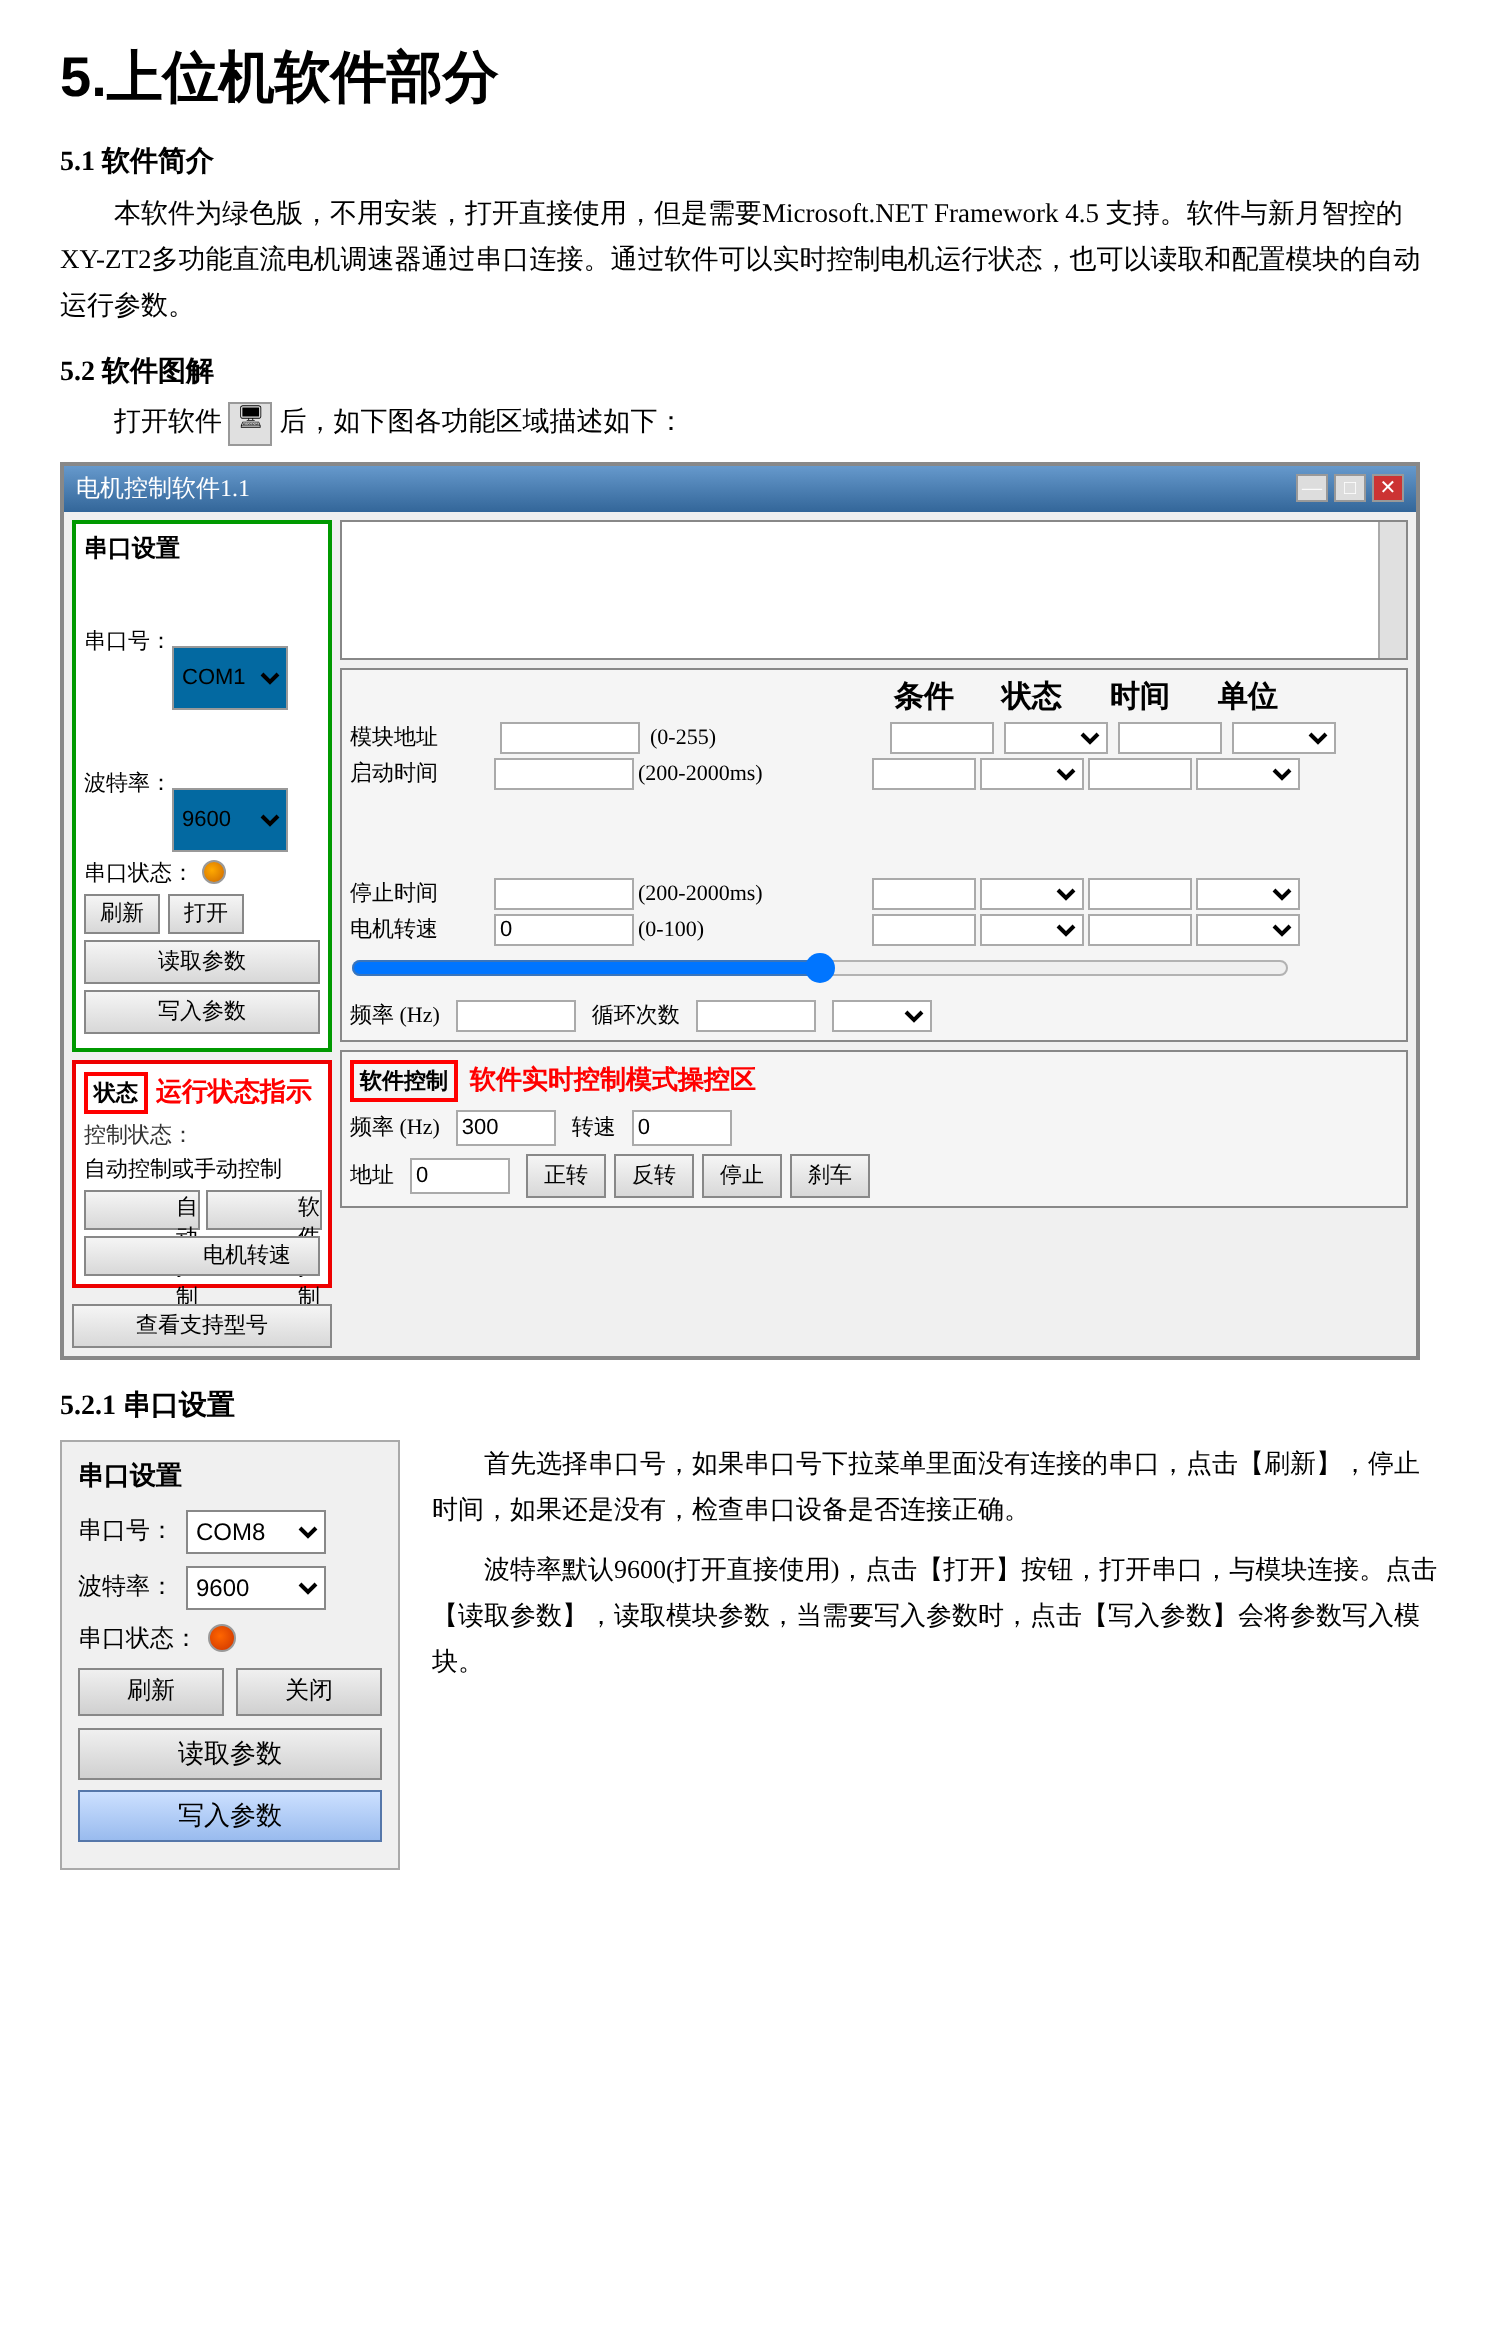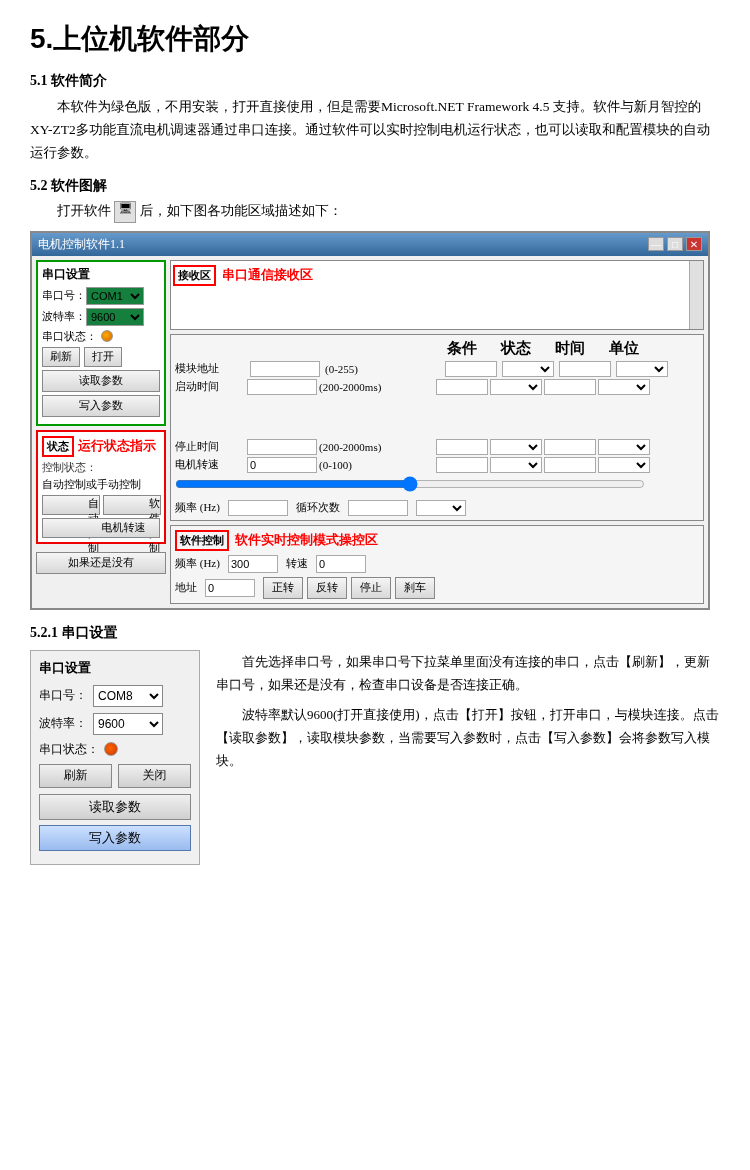--- a/index.html
+++ b/index.html
@@ -92,24 +92,25 @@
     }
     .sw-row {
       display: flex;
       align-items: center;
       margin-bottom: 3px;
       font-size: 12px;
     }
     .sw-label { width: 44px; font-size: 11px; }
     .sw-select {
       width: 58px;
-      height: 18px;
+      height: 32px;
       font-size: 11px;
       border: 1px solid #999;
-      background: #15803d;
+      background: #0369a1;
+      margin-top: 36px;
     }
     .sw-status-row {
       display: flex; align-items: center; gap: 4px; margin-bottom: 3px;
     }
     .sw-led {
       width: 12px; height: 12px;
       border-radius: 50%;
       background: radial-gradient(circle at 4px 4px, #ffaa00, #cc6600);
       border: 1px solid #999;
       display: inline-block;
@@ -429,30 +430,26 @@
         </div>
         <div class="sw-state-label">控制状态：</div>
         <div class="sw-state-value">自动控制或手动控制</div>
         <div class="sw-ctrl-btns">
           <button class="sw-ctrl-btn">自动控制</button>
           <button class="sw-ctrl-btn">软件控制</button>
         </div>
         <button class="sw-ctrl-btn" style="width:100%; margin-top:3px; height:20px; font-size:11px; border:1px solid #888; background:linear-gradient(to bottom,#f5f5f5,#d8d8d8); cursor:pointer;">电机转速</button>
       </div>
 
-      <button class="sw-btn-check">如果还是没有</button>
+      <button class="sw-btn-check">查看支持型号</button>
     </div>
 
     <div class="sw-right">
 
       <div class="sw-recv-area">
-        <div style="display:flex; align-items:center; gap:6px; padding:2px 0;">
-          <span class="label-red" style="font-size:11px;">接收区</span>
-          <span class="label-red-text">串口通信接收区</span>
-        </div>
         <div class="sw-scrollbar"></div>
       </div>
 
       <div class="sw-params-area">
 
         <div style="display:grid; grid-template-columns:70px 70px 115px 52px 52px 52px 52px; gap:2px; font-size:15px; margin-bottom:3px;">
           <div></div>
             <div></div>
             <div></div>
           <div style="text-align:center; font-weight:bold;">条件</div>
@@ -564,16 +561,16 @@
     </div>
     <div class="dp-btn-row">
       <button class="dp-btn">刷新</button>
       <button class="dp-btn">关闭</button>
     </div>
     <button class="dp-btn-full">读取参数</button>
     <button class="dp-btn-blue">写入参数</button>
   </div>
 
   <div class="detail-text">
-    <p>首先选择串口号，如果串口号下拉菜单里面没有连接的串口，点击【刷新】，更新串口号，如果还是没有，检查串口设备是否连接正确。</p>
+    <p>首先选择串口号，如果串口号下拉菜单里面没有连接的串口，点击【刷新】，停止时间，如果还是没有，检查串口设备是否连接正确。</p>
     <p>波特率默认9600(打开直接使用)，点击【打开】按钮，打开串口，与模块连接。点击【读取参数】，读取模块参数，当需要写入参数时，点击【写入参数】会将参数写入模块。</p>
   </div>
 </div>
 
 </body></html>

